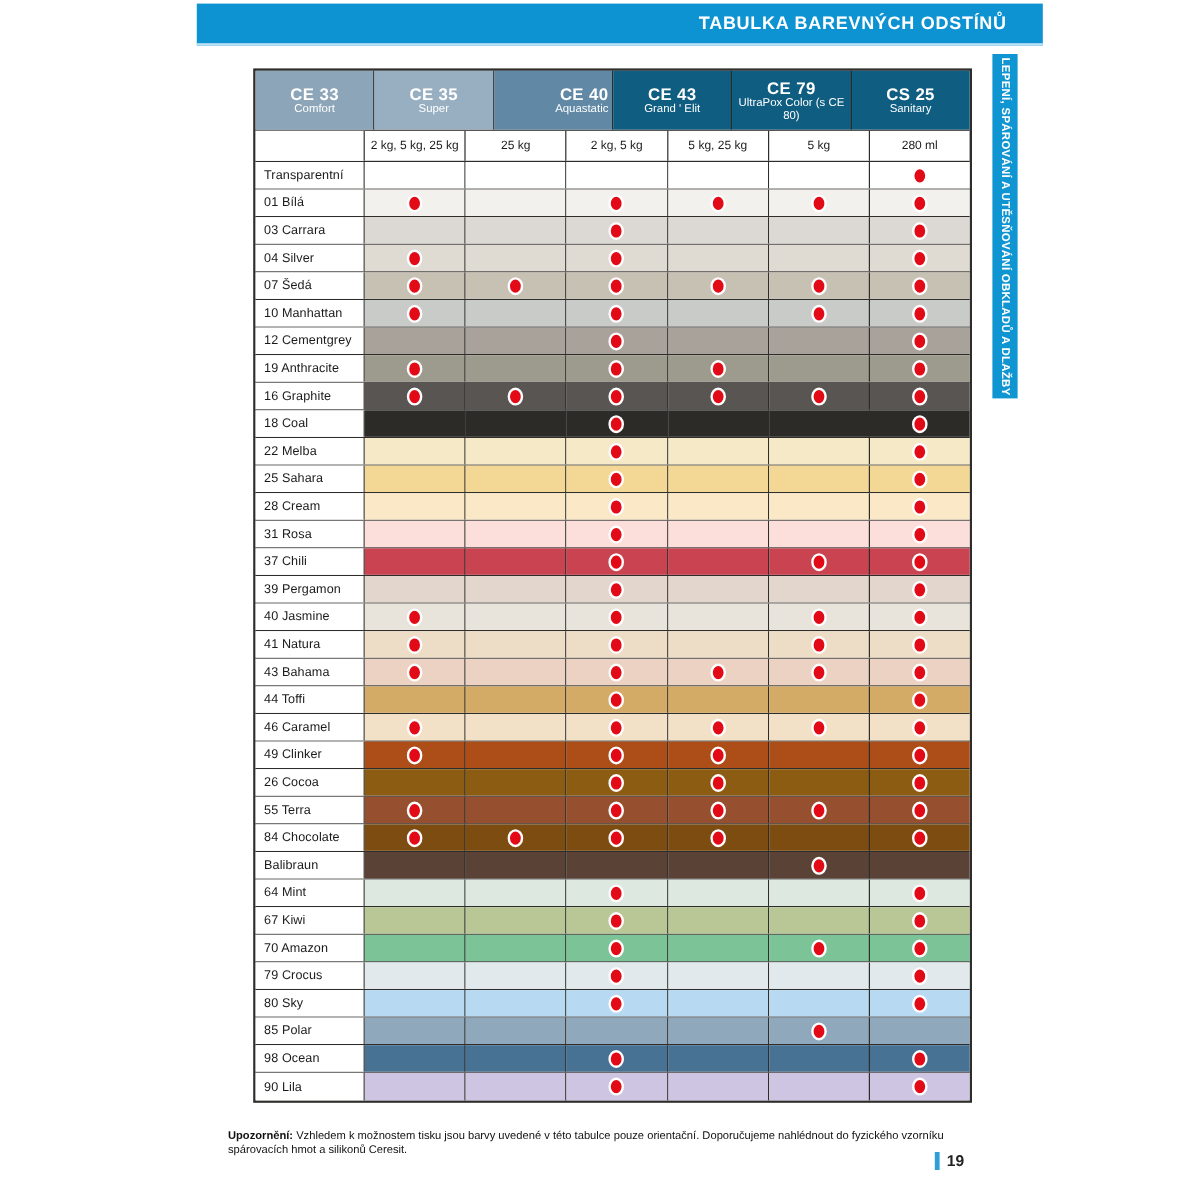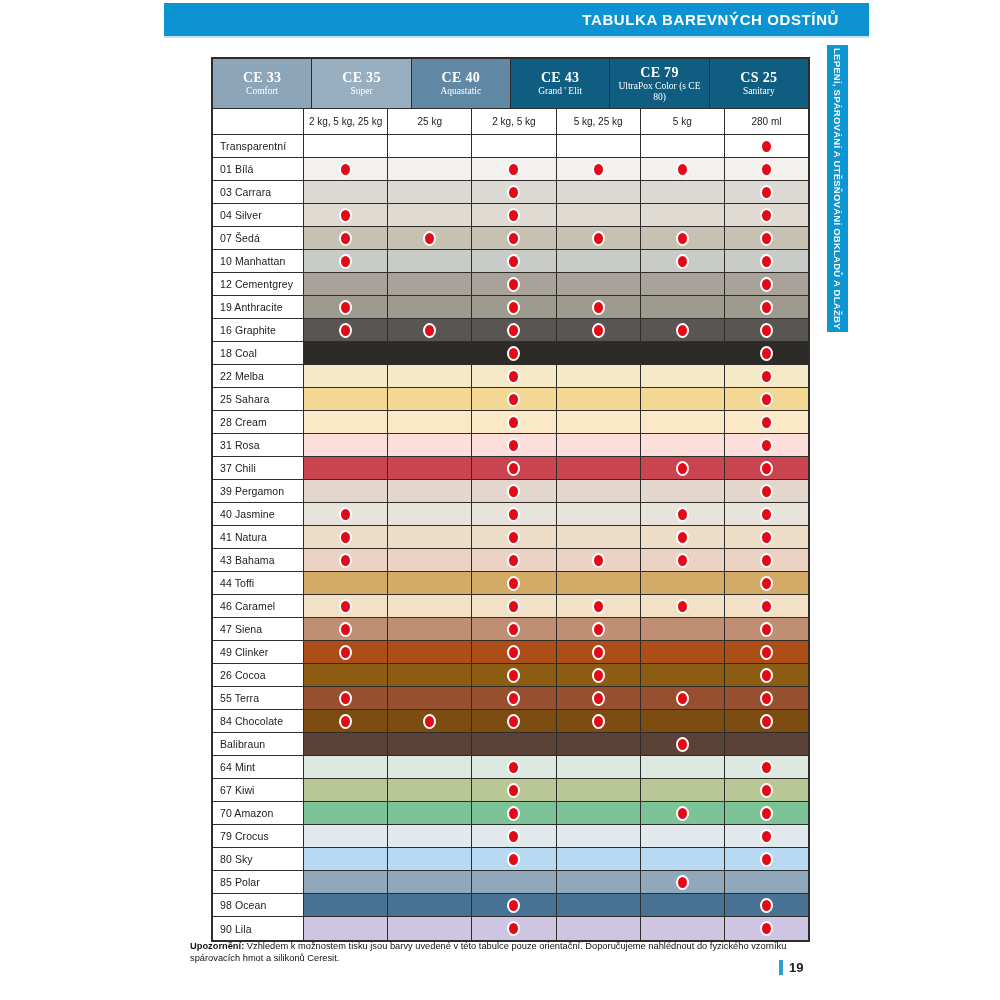--- a/index.html
+++ b/index.html
@@ -24,21 +24,21 @@
           border:2px solid #2e2d2b;background:#fff;}
   .trow{display:flex;width:100%;box-sizing:border-box;border-bottom:1px solid #2e2d2b;}
   .trow:last-child{border-bottom:none;}
   .tcell{box-sizing:border-box;border-right:1px solid #2e2d2b;flex:1 1 0;
           display:flex;align-items:center;justify-content:center;position:relative;}
   .tcell:last-child{border-right:none;}
   .label-cell{flex:0 0 91px;background:#fff;justify-content:flex-start;padding-left:7px;}
 
   .thead{height:50px;}
   .th-corner{font-weight:bold;font-size:11px;letter-spacing:.2px;justify-content:center;padding-left:0;}
-  .th-product{flex-direction:column;color:#fff;line-height:1.15;padding:0 3px;text-align:center;font-family:Liberation Serif, serif;}
+  .th-product{flex-direction:column;color:#fff;line-height:1.15;padding:0 3px;text-align:center;}
   .p-code{font-weight:bold;font-size:14px;letter-spacing:.3px;}
   .p-name{font-size:9.5px;}
 
   .size-row{height:26px;}
   .size-cell{font-size:10px;}
 
   .color-row{height:23px;}
   .row-label{font-size:10.5px;letter-spacing:.1px;}
   .dot{width:9px;height:11px;border-radius:50%;}
 
@@ -67,21 +67,21 @@
   <div class="color-table" id="color-table">
       <div class="trow thead">
         <div class="tcell th-product" style="background: rgb(140, 165, 185);">
           <div class="p-code">CE 33</div>
           <div class="p-name">Comfort</div>
         </div>
         <div class="tcell th-product" style="background: rgb(152, 175, 194);">
           <div class="p-code">CE 35</div>
           <div class="p-name">Super</div>
         </div>
-        <div class="tcell th-product" style="background: rgb(97, 137, 166);">
+        <div class="tcell th-product" style="background: rgb(97, 137, 166); align-items: flex-end;">
           <div class="p-code">CE 40</div>
           <div class="p-name">Aquastatic</div>
         </div>
         <div class="tcell th-product" style="background: rgb(15, 94, 130);">
           <div class="p-code">CE 43</div>
           <div class="p-name">Grand ' Elit</div>
         </div>
         <div class="tcell th-product" style="background: rgb(15, 94, 130);">
           <div class="p-code">CE 79</div>
           <div class="p-name">UltraPox Color (s CE 80)</div>
@@ -419,37 +419,20 @@
           <div class="dot" style="background: rgb(227, 10, 23); border: 2px solid rgb(255, 255, 255);"></div>
         </div>
         <div class="tcell" style="background: rgb(242, 225, 198);">
           <div class="dot" style="background: rgb(227, 10, 23); border: 2px solid rgb(255, 255, 255);"></div>
         </div>
         <div class="tcell" style="background: rgb(242, 225, 198);">
           <div class="dot" style="background: rgb(227, 10, 23); border: 2px solid rgb(255, 255, 255);"></div>
         </div>
       </div>
       <div class="trow color-row">
-        <div class="tcell label-cell row-label">47 Siena</div>
-        <div class="tcell" style="background: rgb(192, 142, 114);">
-          <div class="dot" style="background: rgb(227, 10, 23); border: 2px solid rgb(255, 255, 255);"></div>
-        </div>
-        <div class="tcell" style="background: rgb(192, 142, 114);"></div>
-        <div class="tcell" style="background: rgb(192, 142, 114);">
-          <div class="dot" style="background: rgb(227, 10, 23); border: 2px solid rgb(255, 255, 255);"></div>
-        </div>
-        <div class="tcell" style="background: rgb(192, 142, 114);">
-          <div class="dot" style="background: rgb(227, 10, 23); border: 2px solid rgb(255, 255, 255);"></div>
-        </div>
-        <div class="tcell" style="background: rgb(192, 142, 114);"></div>
-        <div class="tcell" style="background: rgb(192, 142, 114);">
-          <div class="dot" style="background: rgb(227, 10, 23); border: 2px solid rgb(255, 255, 255);"></div>
-        </div>
-      </div>
-      <div class="trow color-row">
         <div class="tcell label-cell row-label">49 Clinker</div>
         <div class="tcell" style="background: rgb(173, 77, 23);">
           <div class="dot" style="background: rgb(227, 10, 23); border: 2px solid rgb(255, 255, 255);"></div>
         </div>
         <div class="tcell" style="background: rgb(173, 77, 23);"></div>
         <div class="tcell" style="background: rgb(173, 77, 23);">
           <div class="dot" style="background: rgb(227, 10, 23); border: 2px solid rgb(255, 255, 255);"></div>
         </div>
         <div class="tcell" style="background: rgb(173, 77, 23);">
           <div class="dot" style="background: rgb(227, 10, 23); border: 2px solid rgb(255, 255, 255);"></div>

